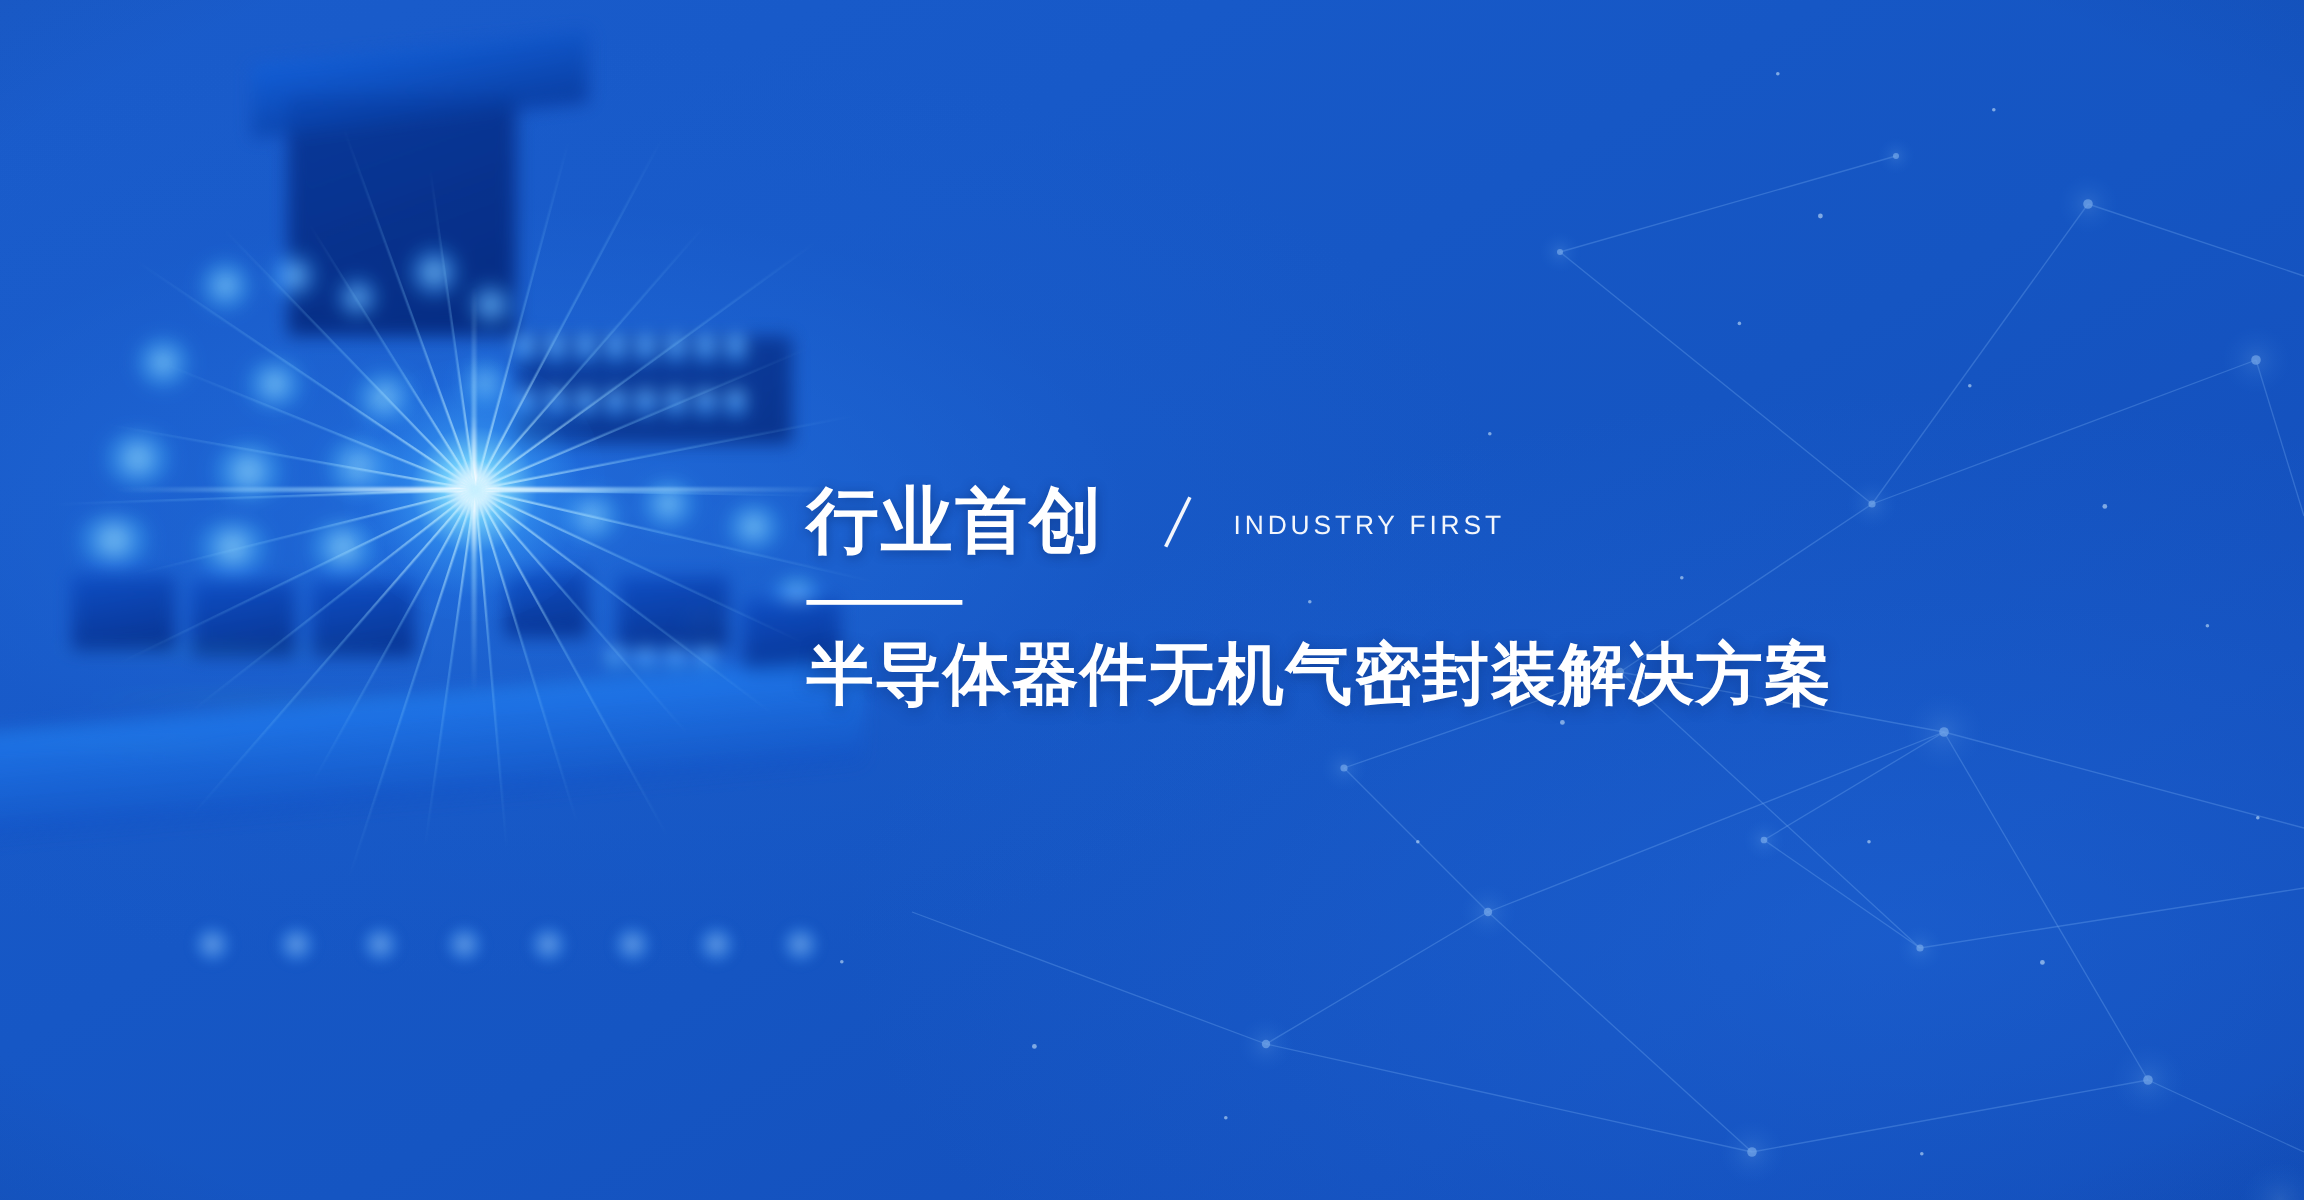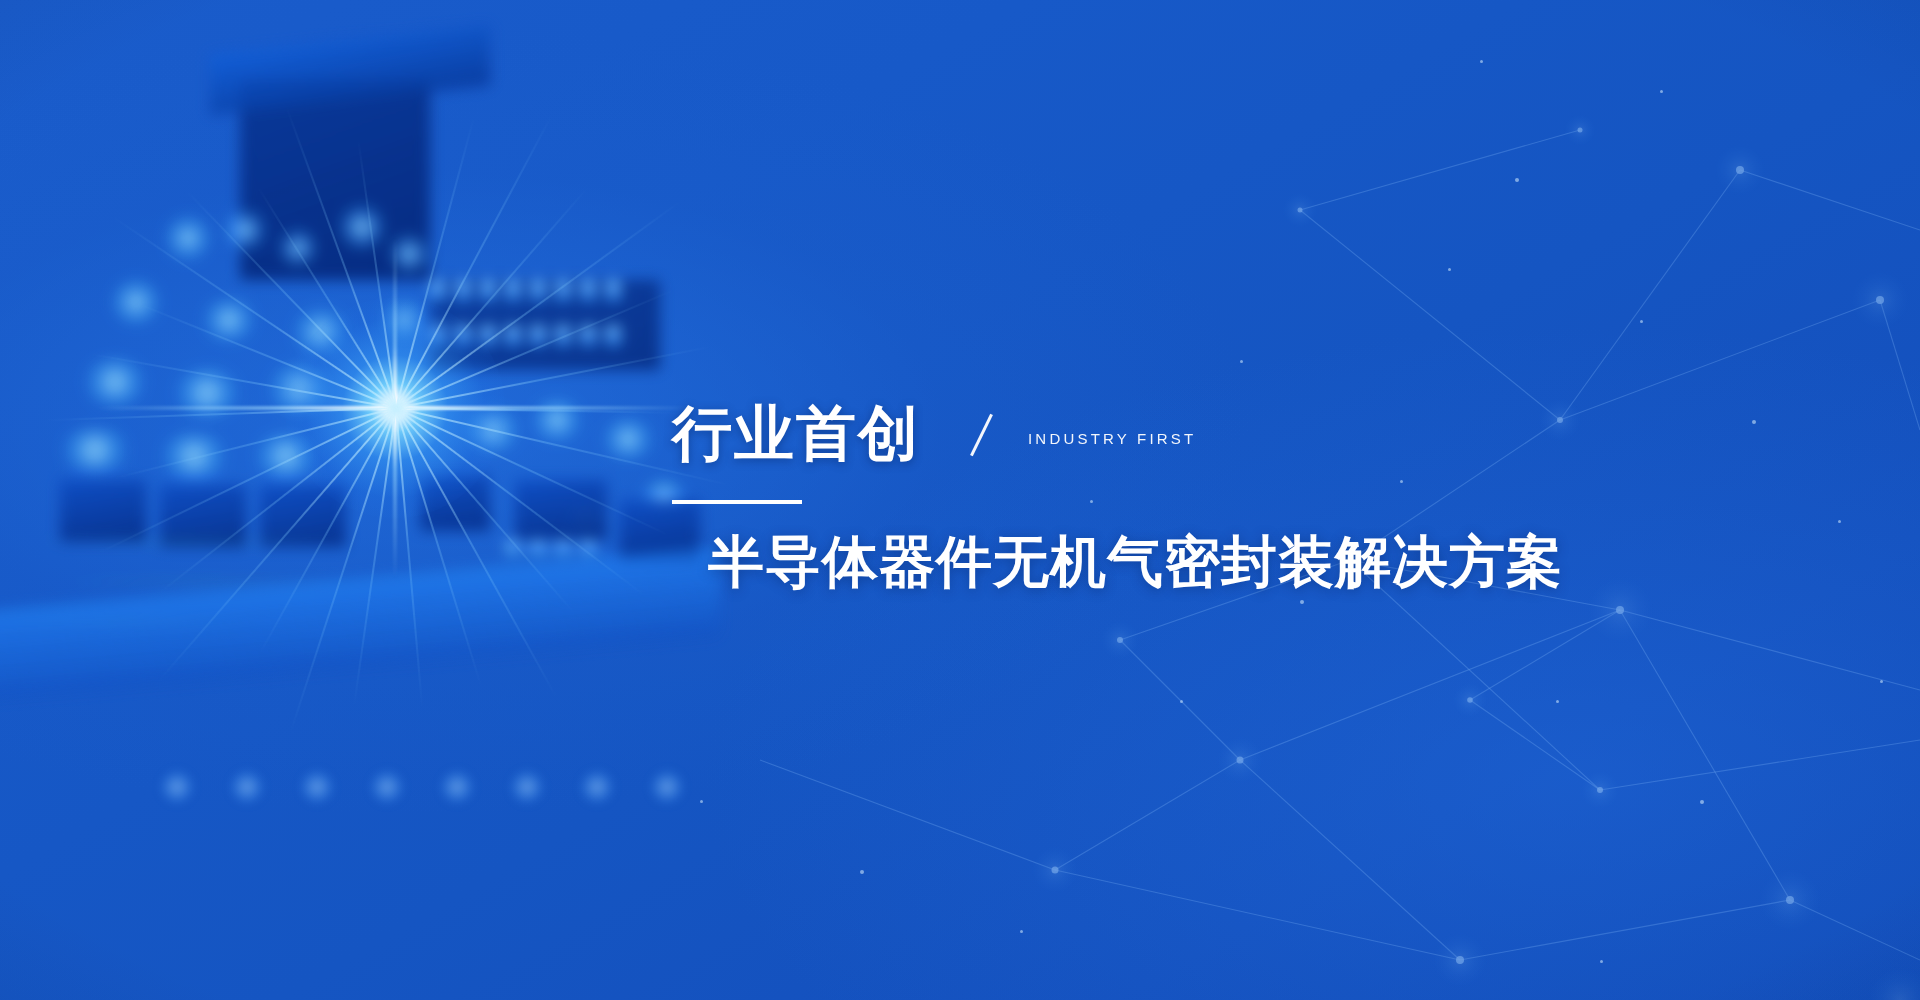--- a/index.html
+++ b/index.html
@@ -166,21 +166,21 @@
     position:absolute;
     left:14px; top:-2px;
     width:3px; height:46px;
     background:#ffffff;
     transform:rotate(26deg);
     transform-origin:50% 50%;
     opacity:0.95;
   }
   .eyebrow-en {
     margin-left:28px;
-    font-size:15px;
+    font-size:22px;
     color:#ffffff;
     letter-spacing:3.2px;
     white-space:nowrap;
     opacity:0.95;
     padding-top:8px;
   }
   .rule {
     margin-top:30px;
     width:130px;
     height:4px;
@@ -188,21 +188,20 @@
   }
   .title-cn {
     margin-top:28px;
     font-size:56px;
     font-weight:bold;
     color:#ffffff;
     letter-spacing:1px;
     line-height:1.08;
     white-space:nowrap;
     text-shadow:0 2px 12px rgba(4,30,90,0.40);
-    margin-left:36px;
   }
   .title-en {
     margin-top:14px;
     font-size:19px;
     color:#ffffff;
     letter-spacing:2.35px;
     white-space:nowrap;
     opacity:0.97;
   }
 </style>

